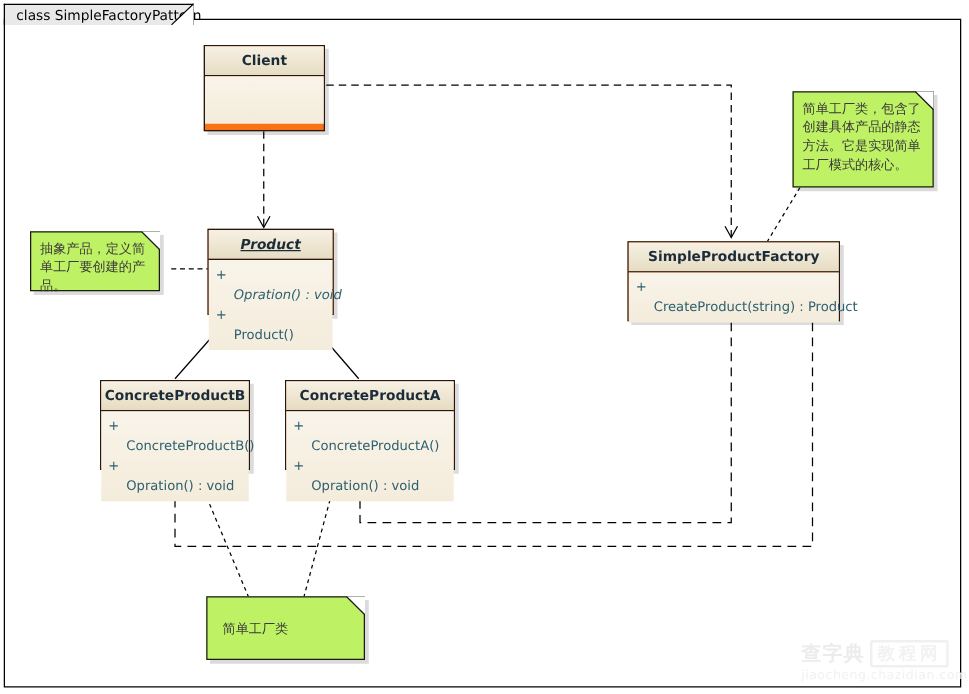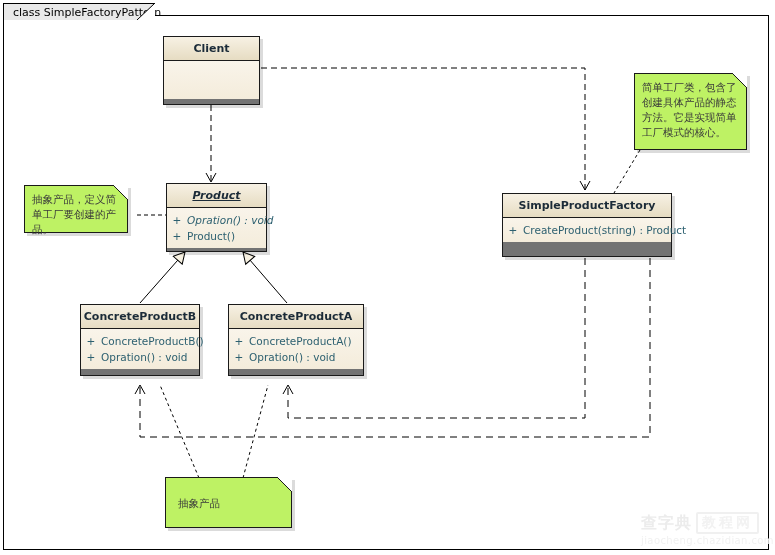--- a/index.html
+++ b/index.html
@@ -67,21 +67,21 @@
     width: 775px;
     height: 555px;
     z-index: 2;
     pointer-events: none;
   }
   
   .uml-class {
     position: absolute;
     border: 1px solid #1a1a1a;
     box-sizing: border-box;
-    background: #737373;
+    background: #f97316;
     box-shadow: 3px 3px 0 rgba(0,0,0,0.14);
     z-index: 3;
   }
   .uml-head {
     background: linear-gradient(to bottom, #f7f1e4 0%, #e6dcc2 100%);
     border-bottom: 1px solid #1a1a1a;
     text-align: center;
     font-size: 11px;
     font-weight: bold;
     color: #1b2b38;
@@ -111,20 +111,21 @@
   }
   .member .vis {
     display: inline-block;
     width: 20px;
     text-align: center;
     color: #2d6070;
     flex: 0 0 20px;
   }
   .member .sig {
     flex: 1 1 auto;
+    margin-top: 16px;
   }
   .member.italic .sig {
     font-style: italic;
   }
   
   .uml-note {
     position: absolute;
     background: #bef264;
     border: 1px solid #1a1a1a;
     box-sizing: border-box;
@@ -306,21 +307,21 @@
       <polyline points="0,0 15,15" fill="none" stroke="#1a1a1a" stroke-width="1"></polyline>
     </svg>
     <div class="note-text">简单工厂类，包含了创建具体产品的静态方法。它是实现简单工厂模式的核心。</div>
   </div>
 
   <div class="uml-note" style="left:165px; top:477px; width:127px; height:51px;">
     <svg class="note-fold" viewBox="0 0 15 15">
       <polygon points="0,0 15,15 15,0" fill="#ffffff" stroke="none"></polygon>
       <polyline points="0,0 15,15" fill="none" stroke="#1a1a1a" stroke-width="1"></polyline>
     </svg>
-    <div class="note-text" style="top:18px; left:12px;">抽象产品</div>
+    <div class="note-text" style="top:18px; left:12px;">简单工厂类</div>
   </div>
 
   <div class="watermark">
     <div class="wm-row">
       <span class="wm-cn">查字典</span>
       <span class="wm-box">教程网</span>
     </div>
     <div class="wm-url">jiaocheng.chazidian.com</div>
   </div>
 

